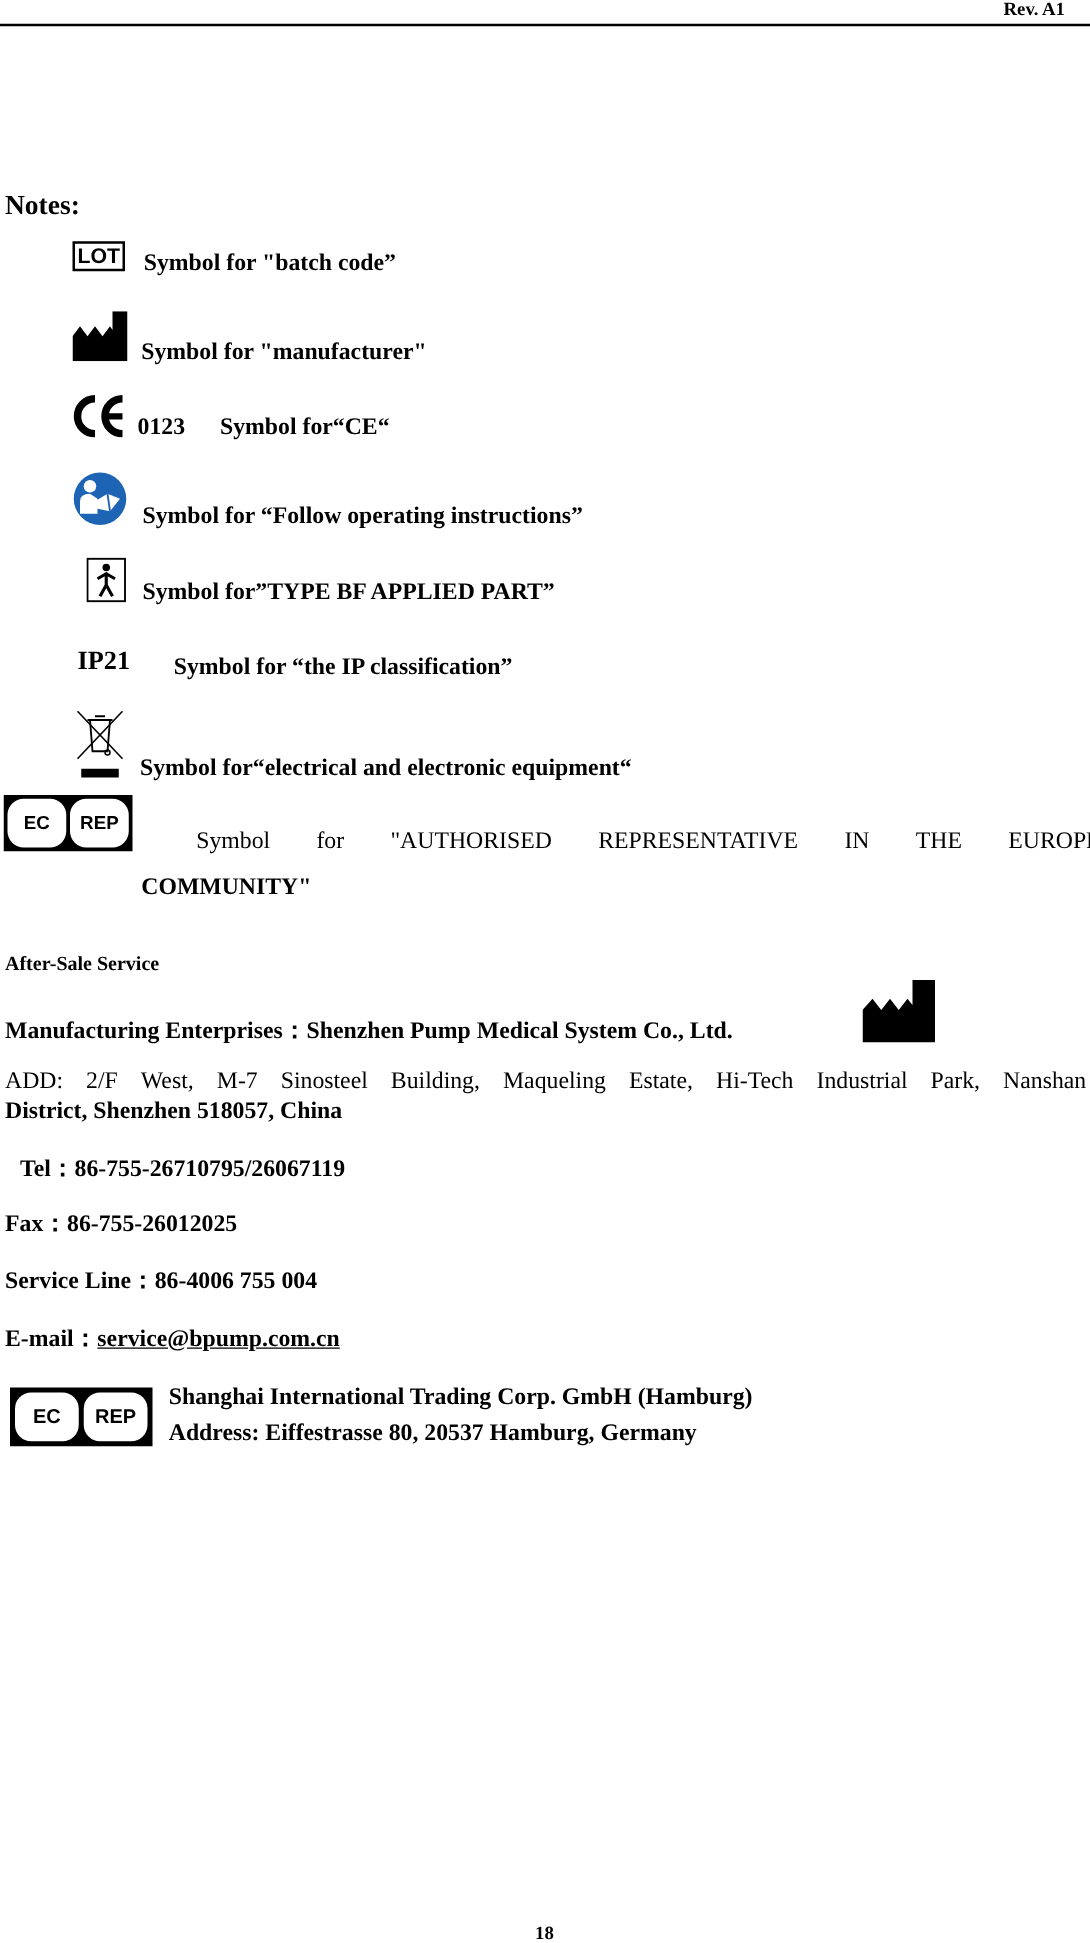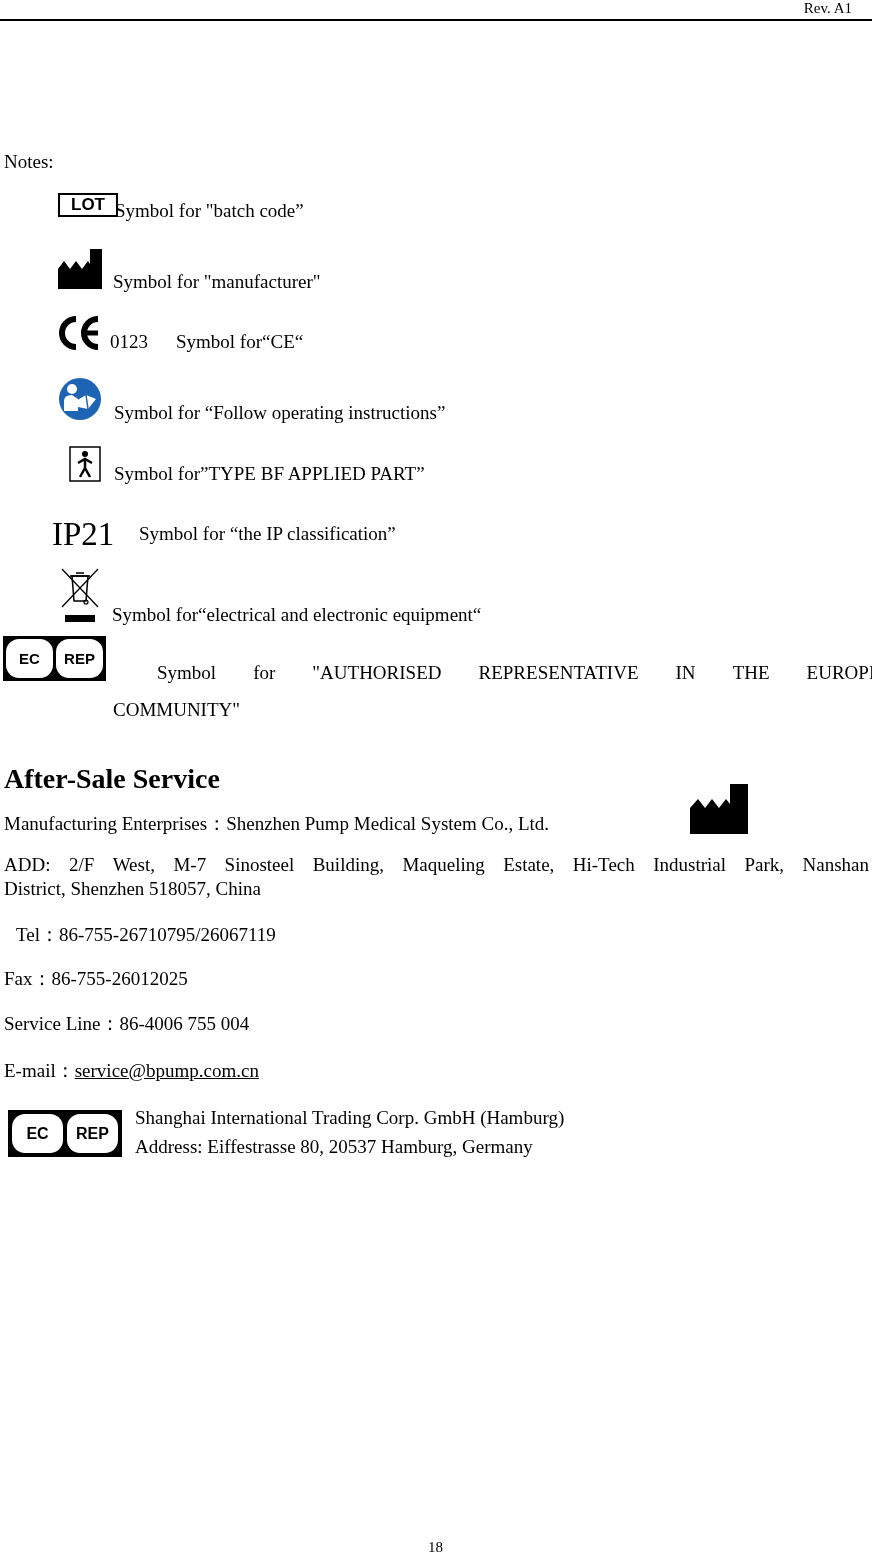--- a/index.html
+++ b/index.html
@@ -1,33 +1,33 @@
 <!DOCTYPE html>
 <html><head>
 <meta charset="utf-8">
 <style>
   html, body { margin:0; padding:0; background:#fff; }
   body { width:872px; height:1554px; position:relative; overflow:hidden;
          font-family:"Liberation Serif", serif; color:#000; }
-  .abs { position:absolute; white-space:nowrap; }
+  .abs { position:absolute; white-space:nowrap;font-weight:bold; }
   .header-rev { right:20px; top:0px; font-size:15px; }
   .header-rule { position:absolute; left:0; top:19px; width:872px; height:2px; background:#000; }
   .txt { font-size:19px; }
-  .notes { left:4px; top:151px; font-size:19px; }
+  .notes { left:4px; top:151px; font-size:22px; }
 
-  .sym-lot { left:58px; top:193px; width:60px; height:24px; border:2px solid #000; box-sizing:border-box;
+  .sym-lot { left:58px; top:193px; width:42px; height:24px; border:2px solid #000; box-sizing:border-box;
              font-family:"Liberation Sans", sans-serif; font-weight:bold; font-size:17px; line-height:20px; text-align:center; }
   .icon-box { position:absolute; }
-  .ip-text { left:52px; top:516px; font-size:33px; }
+  .ip-text { left:62px; top:516px; font-size:21px; }
 
   .ecrep { position:absolute; display:flex; background:#000; box-sizing:border-box; }
   .ecrep .cell { background:#fff; display:flex; align-items:center; justify-content:center;
                  font-family:"Liberation Sans", sans-serif; font-weight:bold;border-radius:13px; }
 
-  .heading { left:4px; top:763px; font-size:28px; font-weight:bold; }
+  .heading { left:4px; top:763px; font-size:16px; font-weight:bold; }
   .justify-line { position:absolute; display:flex; justify-content:space-between; font-size:19px; }
   .email-link { text-decoration:underline; }
   .page-num { left:428px; top:1539px; font-size:15px; }
 </style>
 </head>
 <body>
 
 <div class="abs header-rev">Rev. A1</div>
 <div class="header-rule"></div>
 

